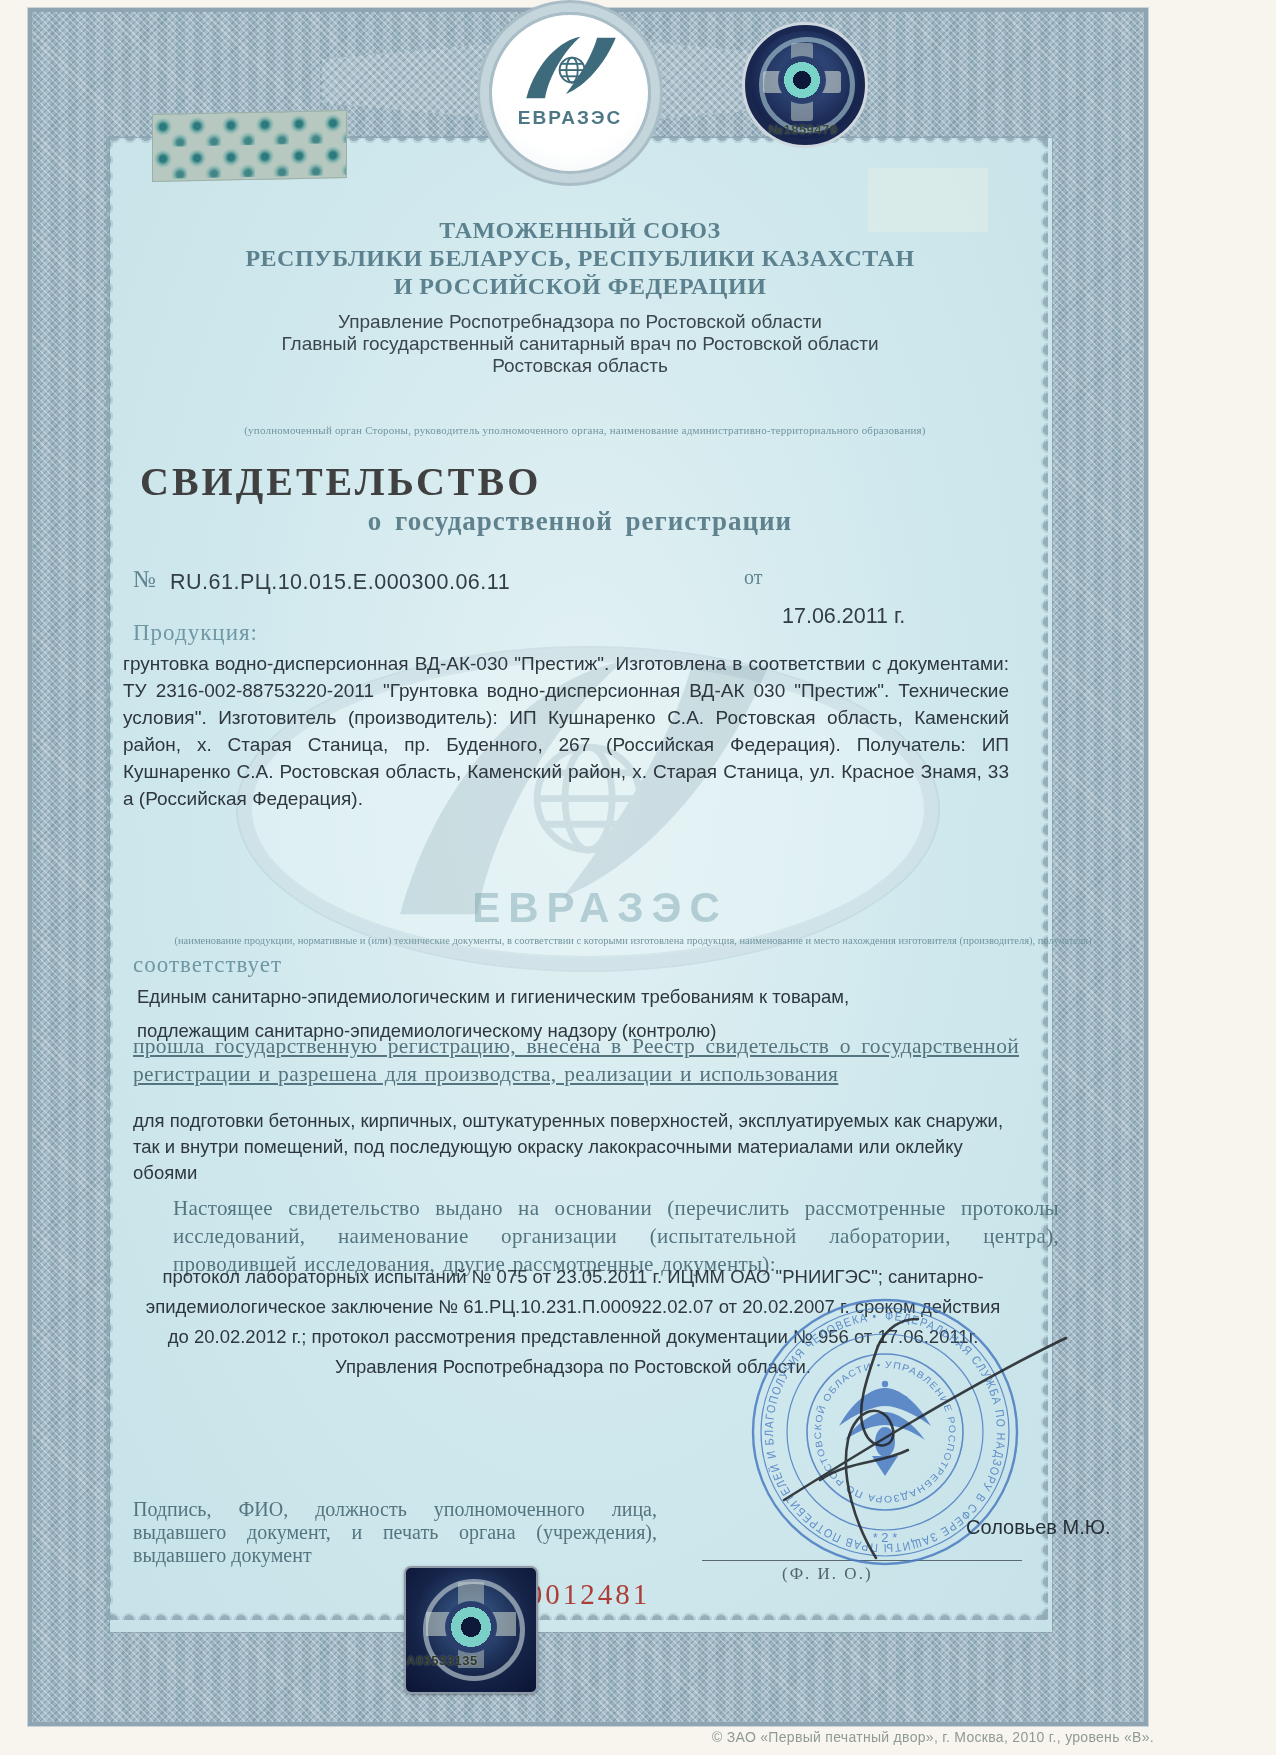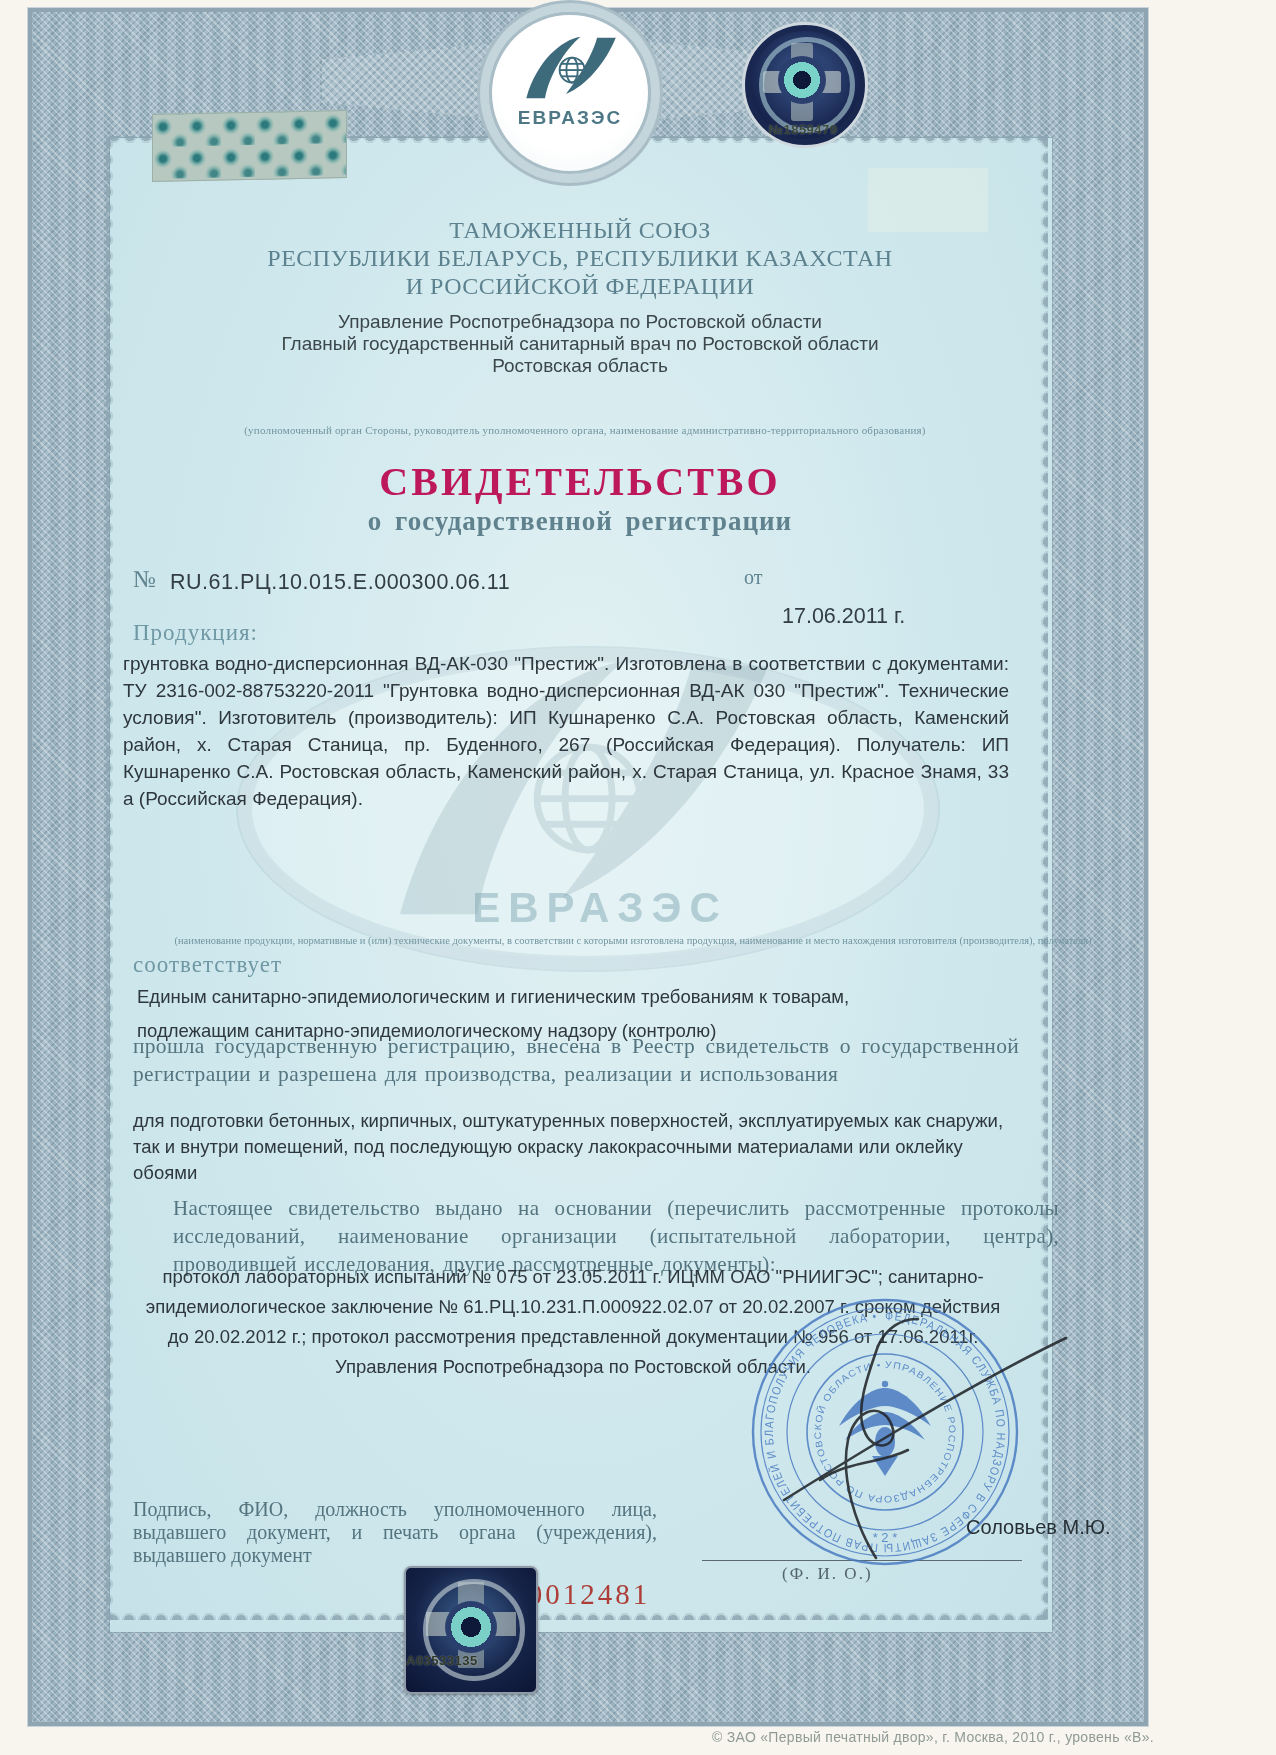--- a/index.html
+++ b/index.html
@@ -66,47 +66,47 @@
                 radial-gradient(circle at 10px 12px, rgba(255,255,255,.6) 1px, transparent 2px);
               background-size:34px 32px;}
   .faint-box{position:absolute;left:868px;top:168px;width:120px;height:64px;background:rgba(228,238,229,.55);z-index:2;}
 
   
   .ser{font-family:"Liberation Serif","DejaVu Serif",serif;}
   .teal{color:#5f8490;}
   .abs{position:absolute;z-index:6;}
 
   .hdr{left:140px;top:216px;width:880px;text-align:center;}
-  .hdr .u{font-weight:normal;font-size:24px;line-height:28px;color:#5d828f;letter-spacing:.5px;}
+  .hdr .u{font-weight:bold;font-size:24px;line-height:28px;color:#5d828f;letter-spacing:.5px;}
   .hdr .a{font-size:19px;line-height:21px;color:#3c474c;margin-top:1px;}
   .hdr .gap{height:10px;}
 
   .caption{font-family:"Liberation Serif","DejaVu Serif",serif;color:#7295a0;white-space:nowrap;}
   .cap1{left:145px;top:424px;width:880px;text-align:center;font-size:11px;letter-spacing:.2px;}
   .cap2{left:118px;top:935px;width:1030px;text-align:center;font-size:10.5px;}
 
-  .title-main{left:140px;top:458px;width:880px;text-align:center;
-              font-weight:bold;font-size:40px;letter-spacing:3px;color:#be185d;}
+  .title-main{left:140px;top:458px;width:880px;text-align:left;
+              font-weight:bold;font-size:40px;letter-spacing:3px;color:#404040;}
   .title-sub{left:140px;top:506px;width:880px;text-align:center;
              font-weight:bold;font-size:27px;letter-spacing:1px;color:#5f828e;word-spacing:5px;}
 
   .no-sign{left:133px;top:566px;font-size:24px;}
   .no-val{left:170px;top:570px;font-size:21.5px;color:#323d44;letter-spacing:.5px;}
   .ot-sign{left:744px;top:566px;font-size:20px;}
   .date-val{left:782px;top:570px;font-size:21.5px;color:#323d44;margin-top:34px;}
 
   .lbl{font-size:23px;color:#6f98a4;letter-spacing:1px;}
   .prod-lbl{left:133px;top:620px;}
   .prod-txt{left:123px;top:650px;width:886px;font-size:19px;line-height:27px;color:#2e373d;text-align:justify;}
 
   .sootv{left:133px;top:952px;}
   .sootv-txt{left:137px;top:980px;width:800px;font-size:18.5px;line-height:34px;color:#2e373d;}
 
   .p-teal{font-family:"Liberation Serif","DejaVu Serif",serif;color:#54747f;text-align:justify;}
-  .proshla{left:133px;top:1032px;width:886px;font-size:21.5px;line-height:28px;letter-spacing:.3px;word-spacing:2px;}
+  .proshla{left:133px;top:1032px;width:886px;font-size:21.5px;line-height:28px;letter-spacing:.3px;word-spacing:2px;text-decoration:underline;}
   .usage{left:133px;top:1108px;width:886px;font-size:18.5px;line-height:26px;color:#2e373d;text-align:left;}
   .basis-intro{left:133px;top:1194px;width:886px;font-size:21px;line-height:28px;letter-spacing:.3px;word-spacing:2px;margin-left:40px;}
   .basis-docs{left:133px;top:1262px;width:880px;font-size:18.5px;line-height:30px;color:#2e373d;text-align:center;}
   .validity{left:133px;top:1386px;width:886px;font-size:20px;line-height:27px;letter-spacing:.2px;word-spacing:2px;}
   .sig-cap{left:133px;top:1498px;width:524px;font-size:20px;line-height:23px;}
 
   .cert-num{left:497px;top:1578px;font-family:"Liberation Serif","DejaVu Serif",serif;
             font-size:29px;color:#ad3d36;letter-spacing:3px;z-index:7;}
 
   .sig-line{left:702px;top:1560px;width:320px;border-top:1.4px solid #5a6a72;z-index:7;}

